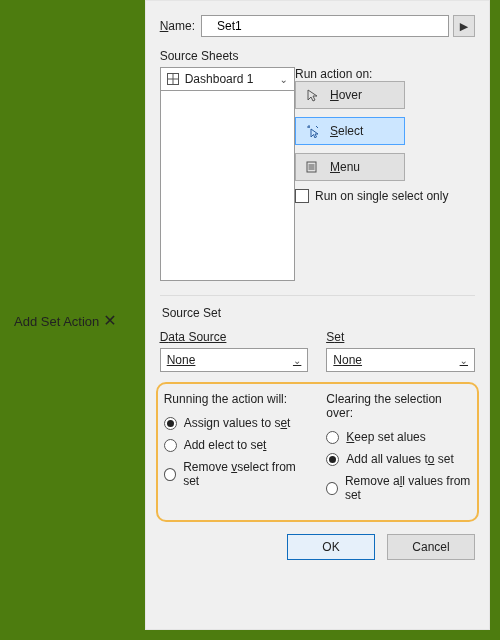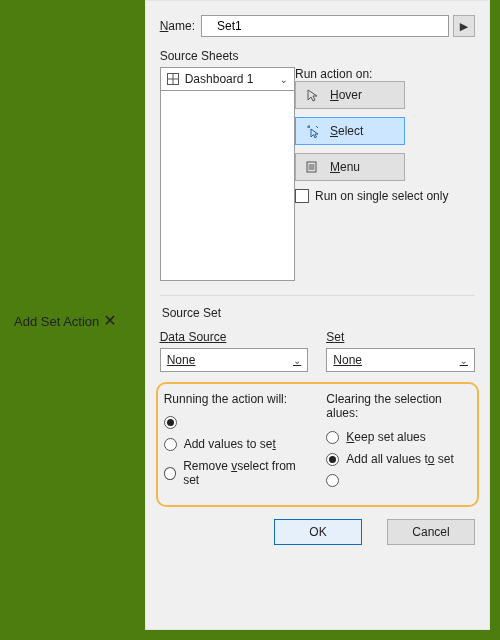--- a/index.html
+++ b/index.html
@@ -154,21 +154,21 @@
   .radio.checked::after {
     content:"";
     width:7px; height:7px;
     background:#222;
     border-radius:50%;
     display:block;
   }
   .btn-row {
     display:flex;
     justify-content:flex-end;
-    gap: 25px;
+    gap: 12px;
     margin-top: 12px;
   }
   .btn {
     width: 88px; height: 26px;
     border: 1px solid #adadad;
     background: #e1e1e1;
     display:flex; align-items:center; justify-content:center;
     cursor:pointer;
   }
   .btn.primary {
@@ -276,42 +276,44 @@
           <span class="dd-caret">⌄</span>
         </div>
       </div>
     </div>
 
     <div class="highlight-box">
       <div class="radio-col">
         <div class="hdr">Running the action will:</div>
         <div class="radio-row">
           <span class="radio checked"></span>
+          <span><span>Assign values to s</span><span class="underline-key">e</span><span>t</span></span>
         </div>
         <div class="radio-row">
           <span class="radio"></span>
-          <span><span>Add values to se</span><span class="underline-key">t</span><span></span></span>
+          <span><span>Add elect to se</span><span class="underline-key">t</span><span></span></span>
         </div>
         <div class="radio-row">
           <span class="radio"></span>
           <span><span>Remove </span><span class="underline-key">v</span><span>select from set</span></span>
         </div>
       </div>
       <div class="radio-col">
-        <div class="hdr">Clearing the selection alues:</div>
+        <div class="hdr">Clearing the selection over:</div>
         <div class="radio-row">
           <span class="radio"></span>
           <span><span></span><span class="underline-key">K</span><span>eep set alues</span></span>
         </div>
         <div class="radio-row">
           <span class="radio checked"></span>
           <span><span>Add all values t</span><span class="underline-key">o</span><span> set</span></span>
         </div>
         <div class="radio-row">
           <span class="radio"></span>
+          <span><span>Remove a</span><span class="underline-key">l</span><span>l values from set</span></span>
         </div>
       </div>
     </div>
 
     <div class="btn-row">
       <div class="btn primary">OK</div>
       <div class="btn">Cancel</div>
     </div>
 
   </div>

